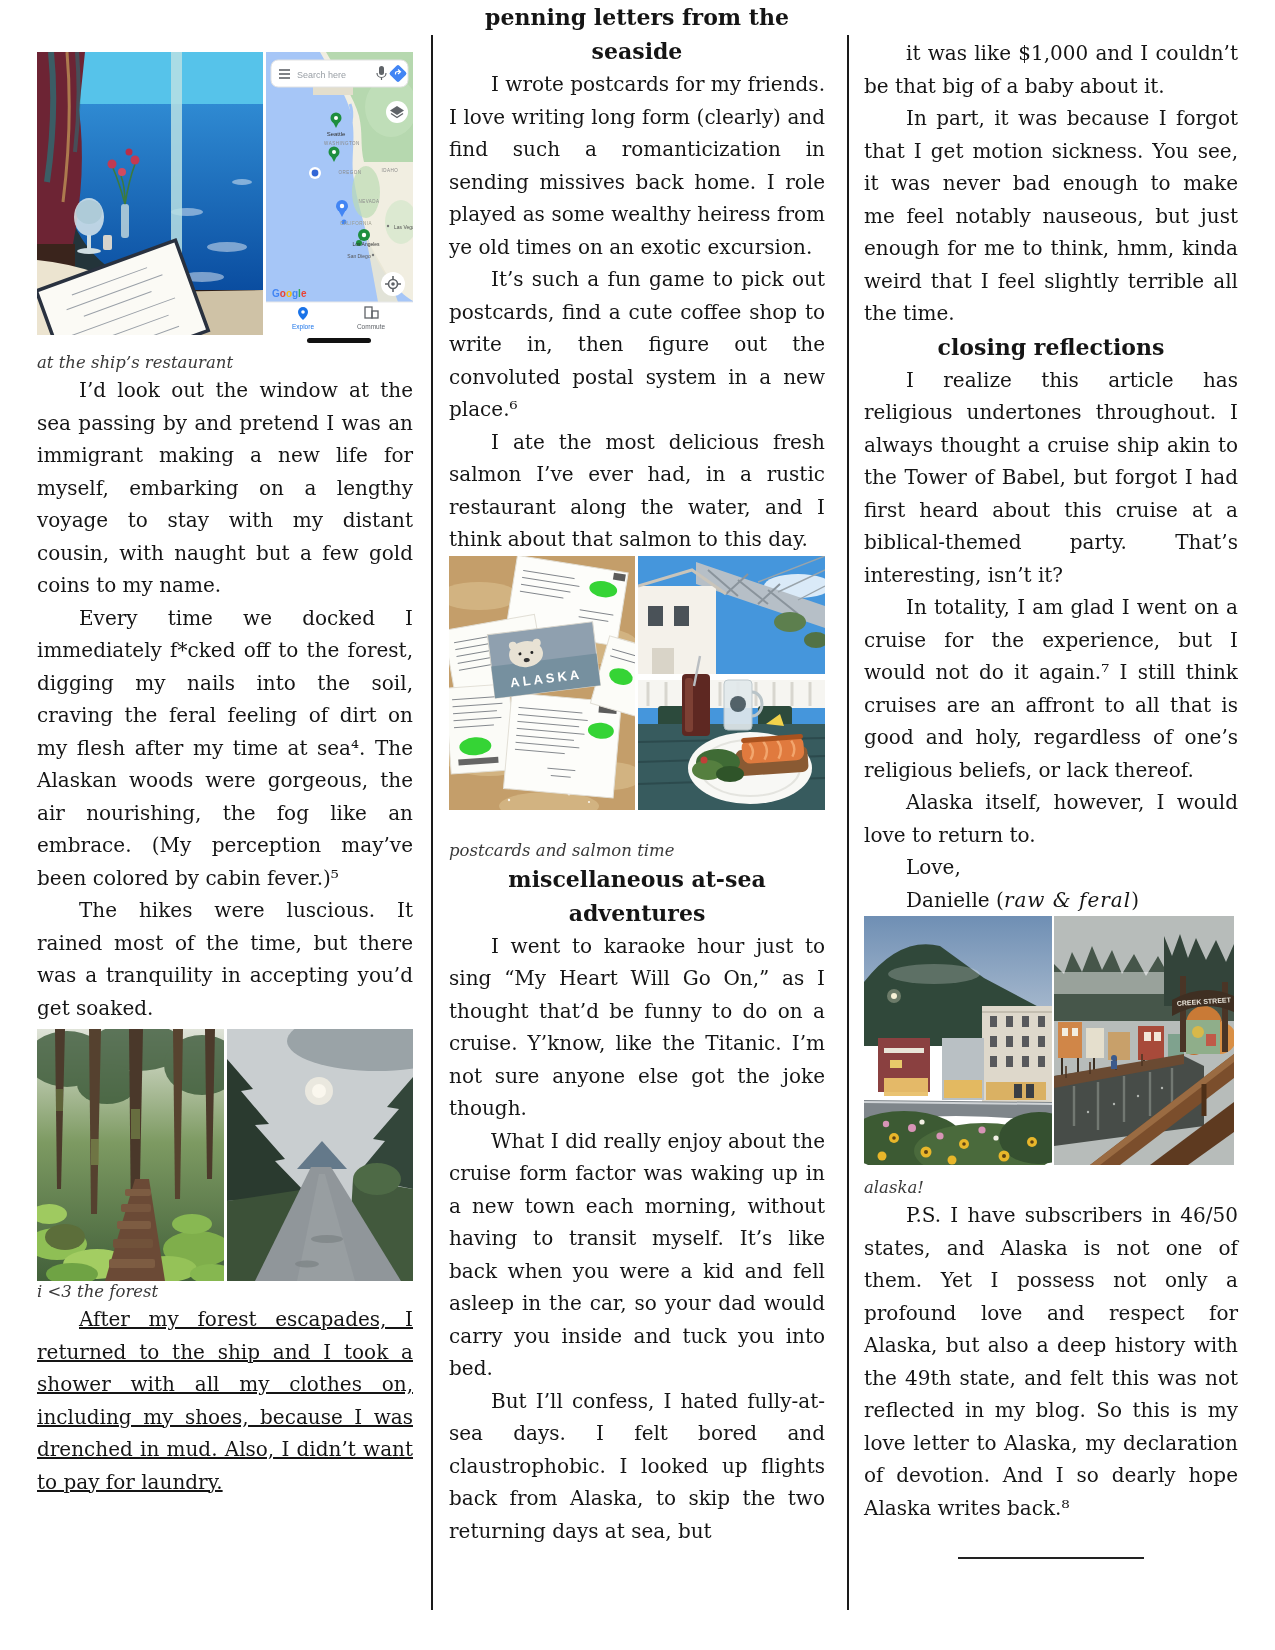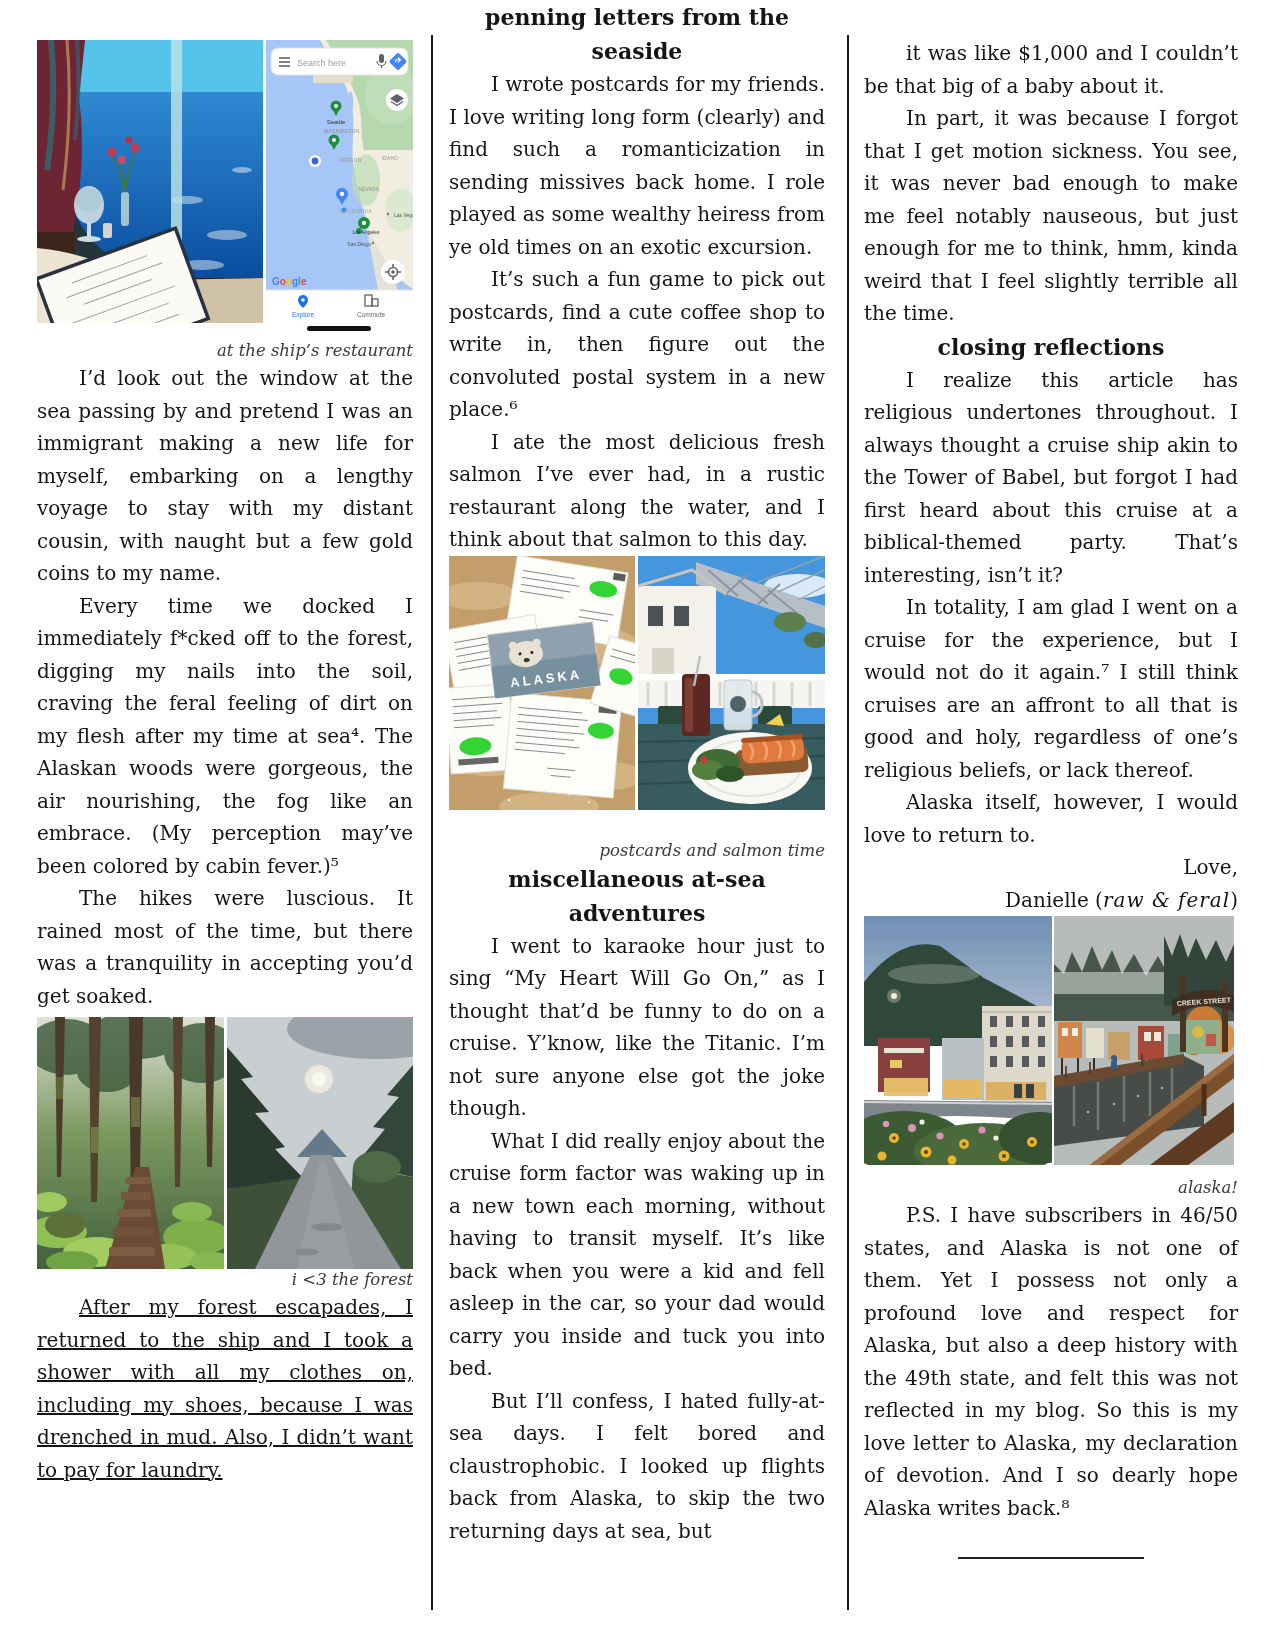--- a/index.html
+++ b/index.html
@@ -5,36 +5,36 @@
   html,body{margin:0;padding:0;background:#ffffff;}
   .page{position:relative;width:1275px;height:1650px;background:#fff;overflow:hidden;
         font-family:"DejaVu Serif","Liberation Serif",serif;color:#151515;}
   .vdiv{position:absolute;top:35px;width:2px;height:1575px;background:#1a1a1a;}
   .col{position:absolute;top:0;}
   #col-left{left:37px;width:376px;}
   #col-mid{left:449px;width:376px;}
   #col-right{left:864px;width:374px;}
   p.body{font-size:20px;line-height:32.5px;text-align:justify;text-indent:42px;margin:0;}
   h2.head{font-size:22px;line-height:34px;font-weight:700;text-align:center;margin:0;}
-  .caption{font-size:16.5px;line-height:22px;font-style:italic;text-align:right;color:#3a3a3a;margin:0;}
+  .caption{font-size:16.5px;line-height:22px;font-style:italic;text-align:left;color:#3a3a3a;margin:0;}
   .photo-row{display:flex;}
   .photo-row svg{display:block;flex:0 0 auto;}
   .gap3{width:3px;} .gap2{width:2px;}
   .homebar{width:64px;height:5px;background:#111;border-radius:3px;margin:3px 0 0 270px;}
-  .row1{margin-top:40px;text-decoration:underline;} .cap1{margin-top:9px;} .p-first{margin-top:23px;}
+  .row1{margin-top:52px;text-decoration:underline;} .cap1{margin-top:9px;} .p-first{margin-top:23px;}
   .h-land{margin-top:50px;margin-bottom:20px;}
   .row2{margin-top:5px;} .cap2{} .p-after{margin-top:21px;text-decoration:underline;}
   .h-penning{margin-top:81px;margin-bottom:16px;}
   .capm{margin-top:30px;}
   .h-misc{margin-top:64px;margin-bottom:18px;}
   #col-right{padding-top:37px;}
   .h-closing{margin-top:42px;margin-bottom:15px;}
   .capr{margin-top:12px;}
   .p-ps{margin-top:20px;}
-  .sig{font-size:20px;line-height:32.5px;text-indent:42px;margin:0;text-align:right;}
+  .sig{font-size:20px;line-height:32.5px;text-indent:42px;margin:0;}
   .script{font-style:italic;letter-spacing:1px;}
   .endrule{width:186px;height:0;border:none;border-top:2px solid #222;margin:33px auto 0;}
   .pagenum{position:absolute;top:1627px;right:37px;font-size:19px;color:#222;margin-top:38px;}
   text{font-family:"Liberation Sans",sans-serif;}
 </style>
 </head>
 <body>
 
 <div class="page">
   <div class="vdiv" style="left:431px"></div>

